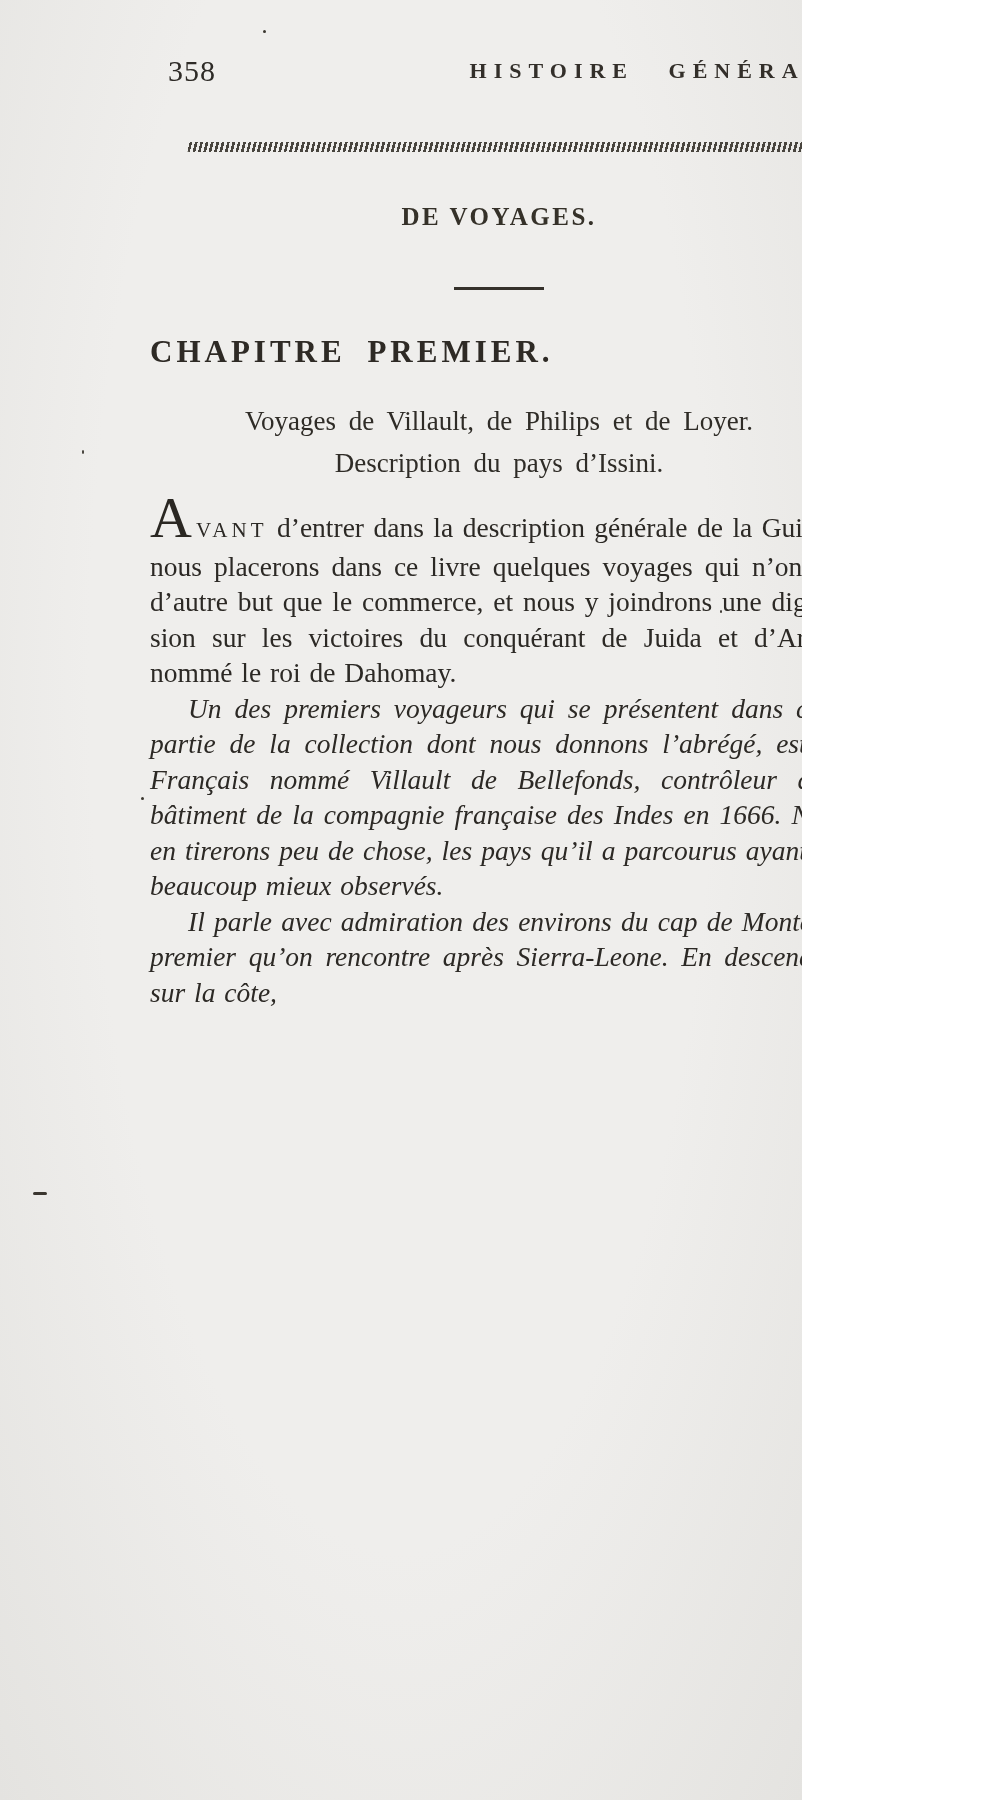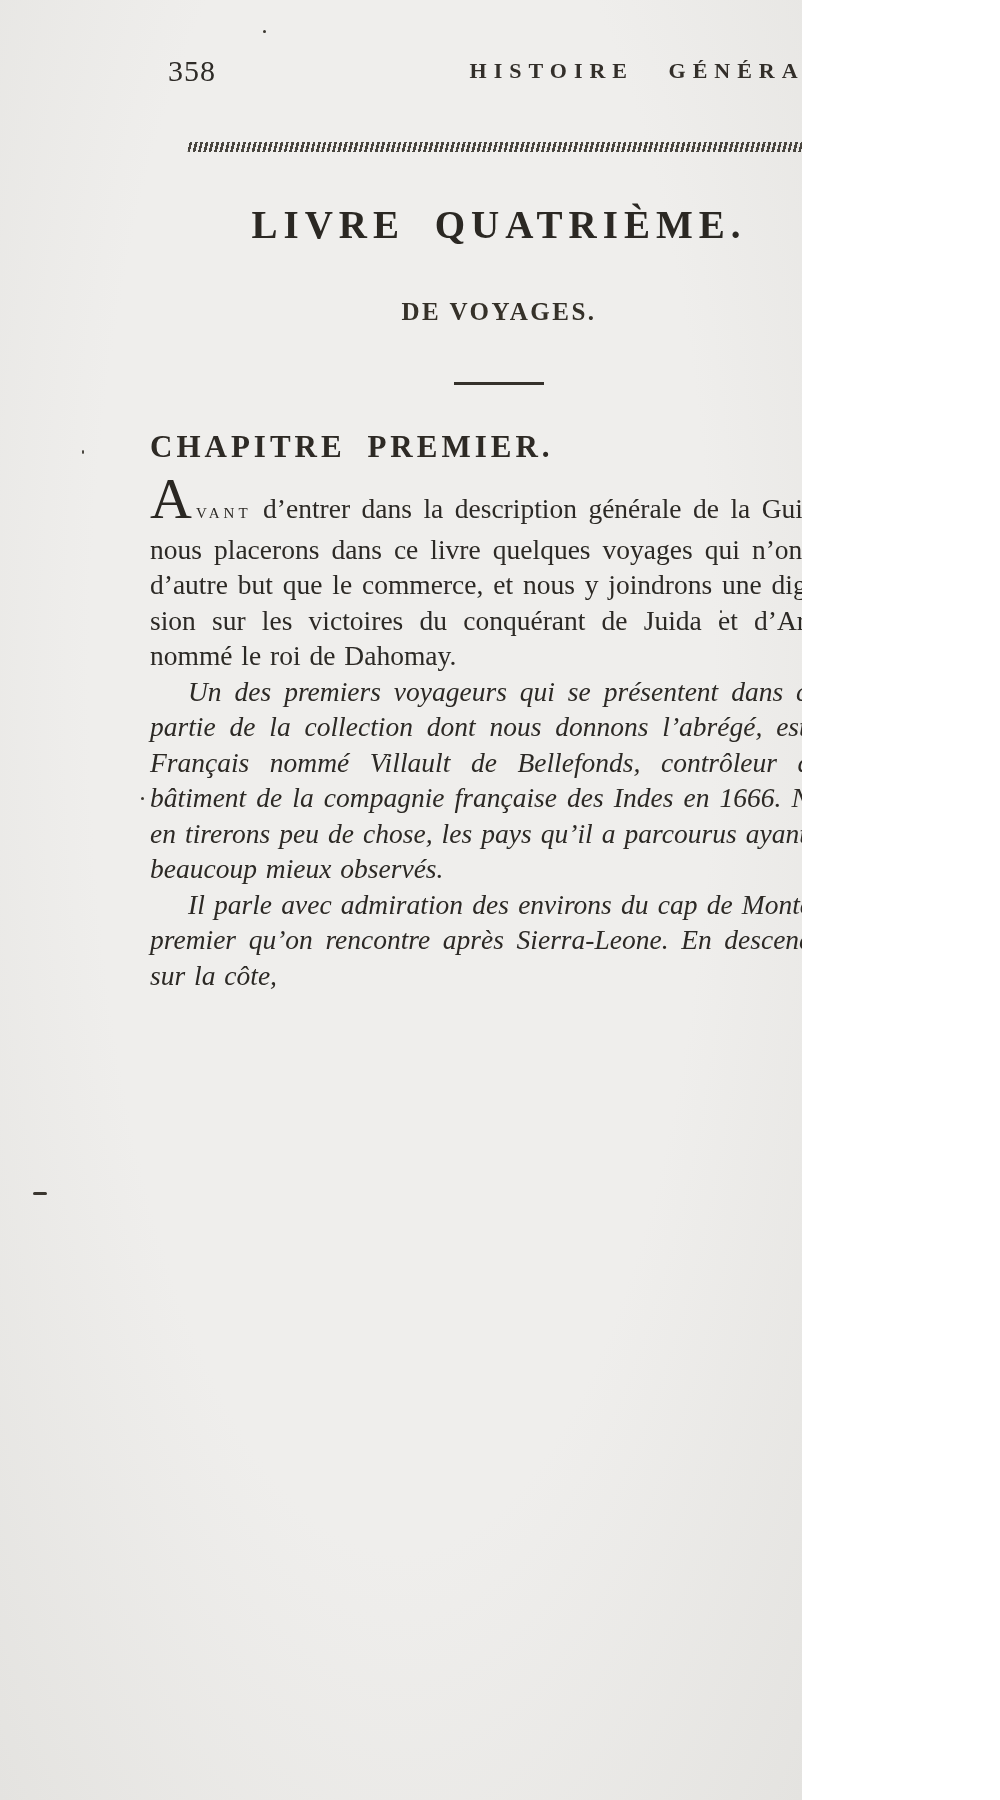--- a/index.html
+++ b/index.html
@@ -121,21 +121,21 @@
     font-style: italic;
   }
   .initial-cap {
     font-size: 58px;
     line-height: 0;
     vertical-align: baseline;
     letter-spacing: 4px;
     color: #2a2722;
   }
   .small-caps-run {
-    font-size: 15px;
+    font-size: 21px;
     letter-spacing: 4px;
     color: #2c2925;
   }
 
   
   .artifact {
     position: absolute;
     background: #3a362f;
     border-radius: 50%;
   }
@@ -149,30 +149,33 @@
 <div class="page">
   <div class="content">
 
     <div class="header-row">
       <span class="page-number">358</span>
       <span class="running-header">HISTOIRE GÉNÉRALE</span>
     </div>
 
     <div class="squiggle"></div>
 
-    <h1 class="book-title">LIVRE QUATRIÈME.</h1>
 
     <div class="book-subtitle">
       <div>DE VOYAGES.</div>
     </div>
 
     <div class="divider-rule"></div>
 
     <h2 class="chapter-title">CHAPITRE PREMIER.</h2>
 
+    <div class="chapter-subtitle">
+      <div>Voyages de Villault, de Philips et de Loyer.</div>
+      <div>Description du pays d’Issini.</div>
+    </div>
 
     <div class="body-text">
       <p><span class="initial-cap">A</span><span class="small-caps-run">VANT</span><span> d’entrer dans la description générale de la Guinée, nous placerons dans ce livre quelques voyages qui n’ont eu d’autre but que le commerce, et nous y joindrons une digres­sion sur les victoires du conquérant de Juida et d’Ardra, nommé le roi de Dahomay.</span></p>
       <p class="indent">Un des premiers voyageurs qui se présentent dans cette partie de la collection dont nous donnons l’abrégé, est un Français nommé Vil­lault de Bellefonds, contrôleur d’un bâtiment de la compagnie française des Indes en 1666. Nous en tirerons peu de chose, les pays qu’il a parcourus ayant été beaucoup mieux observés.</p>
       <p class="indent">Il parle avec admiration des environs du cap de Monte, le premier qu’on rencontre après Sierra-Leone. En descendant sur la côte,</p>
     </div>
 
   </div>
 
   <span class="artifact dash" style="left:33px; top:1192px; width:14px; height:3px;"></span>

